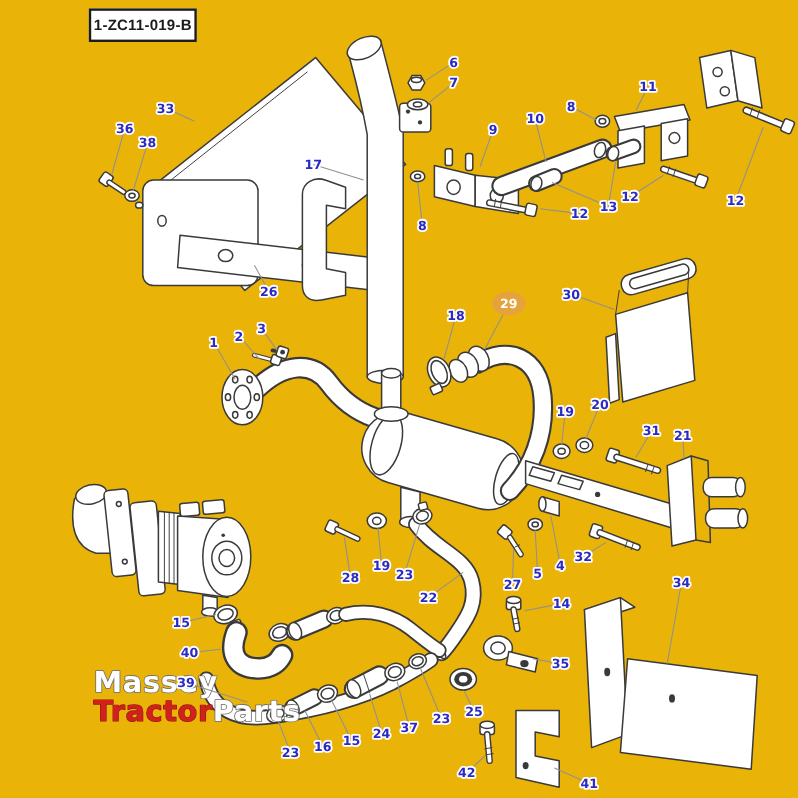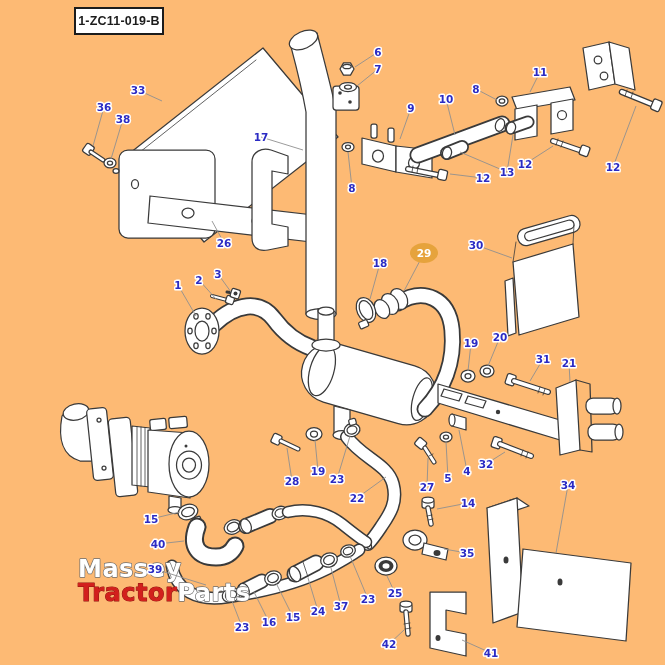--- a/index.html
+++ b/index.html
@@ -1,16 +1,16 @@
 <!DOCTYPE html>
 <html><head>
 <meta charset="utf-8">
 <style>
   html,body{margin:0;padding:0;background:#fff}
-  .stage{position:relative;width:665px;height:665px;background:#fdba74;overflow:hidden;font-family:"Liberation Sans",sans-serif}
+  .stage{position:relative;width:665px;height:665px;background:#eab308;overflow:hidden;font-family:"Liberation Sans",sans-serif}
   .stage svg{position:absolute;left:0;top:0}
   .part-code{position:absolute;left:74px;top:7px;width:86px;height:24px;border:2px solid #1c1c1c;
     display:flex;align-items:center;justify-content:center;background:#fff;
     font:bold 12.5px "Liberation Sans",sans-serif;color:#1c1c1c;letter-spacing:.2px;z-index:3}
   .dark{fill:#3a3a3a;stroke:none}
   .none,.ho{fill:none}
   .hi{fill:none;stroke:#fff}
   .thin{stroke-width:.8}
   .dash{stroke-dasharray:3 2.5;fill:none}
   .co{font:bold 10.5px "DejaVu Sans",sans-serif;paint-order:stroke;stroke:#fff;stroke-width:3px;stroke-linejoin:round}

